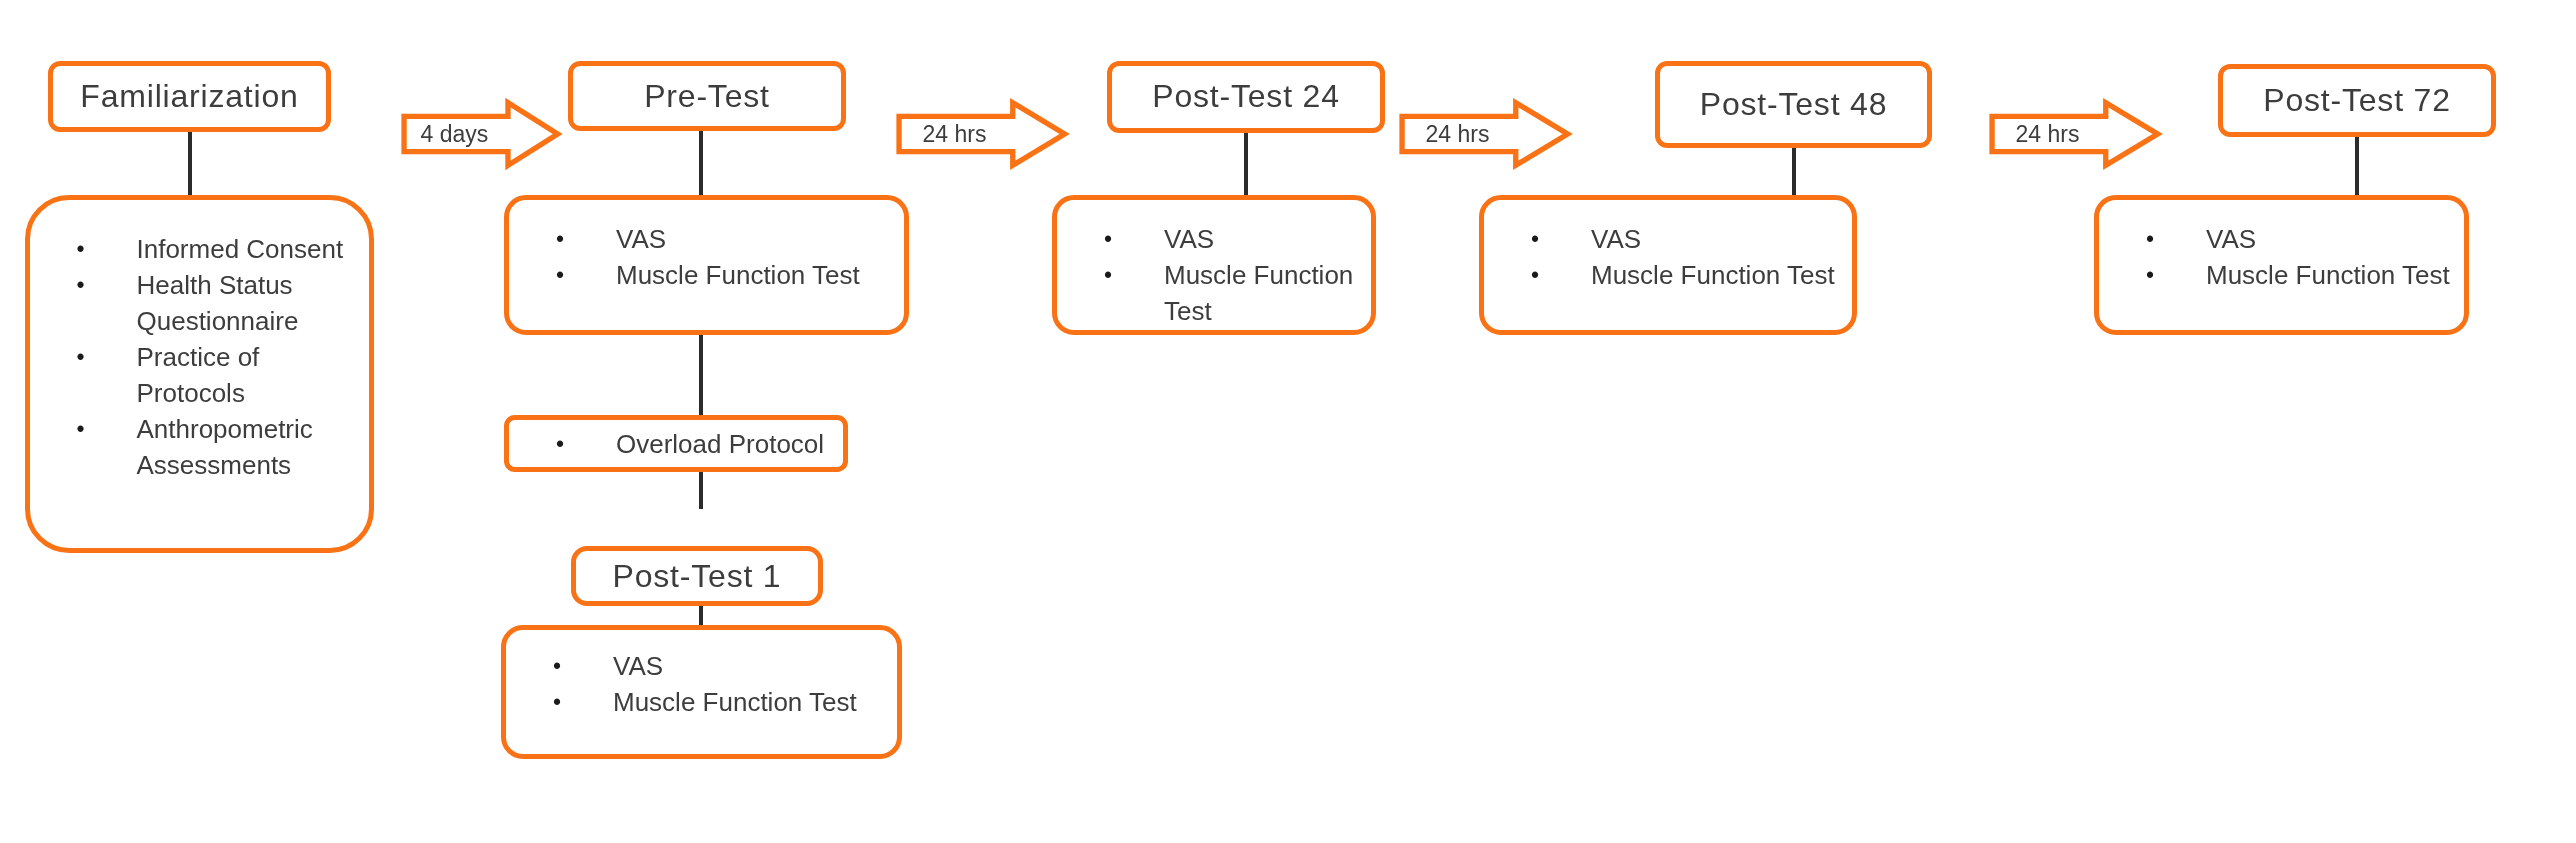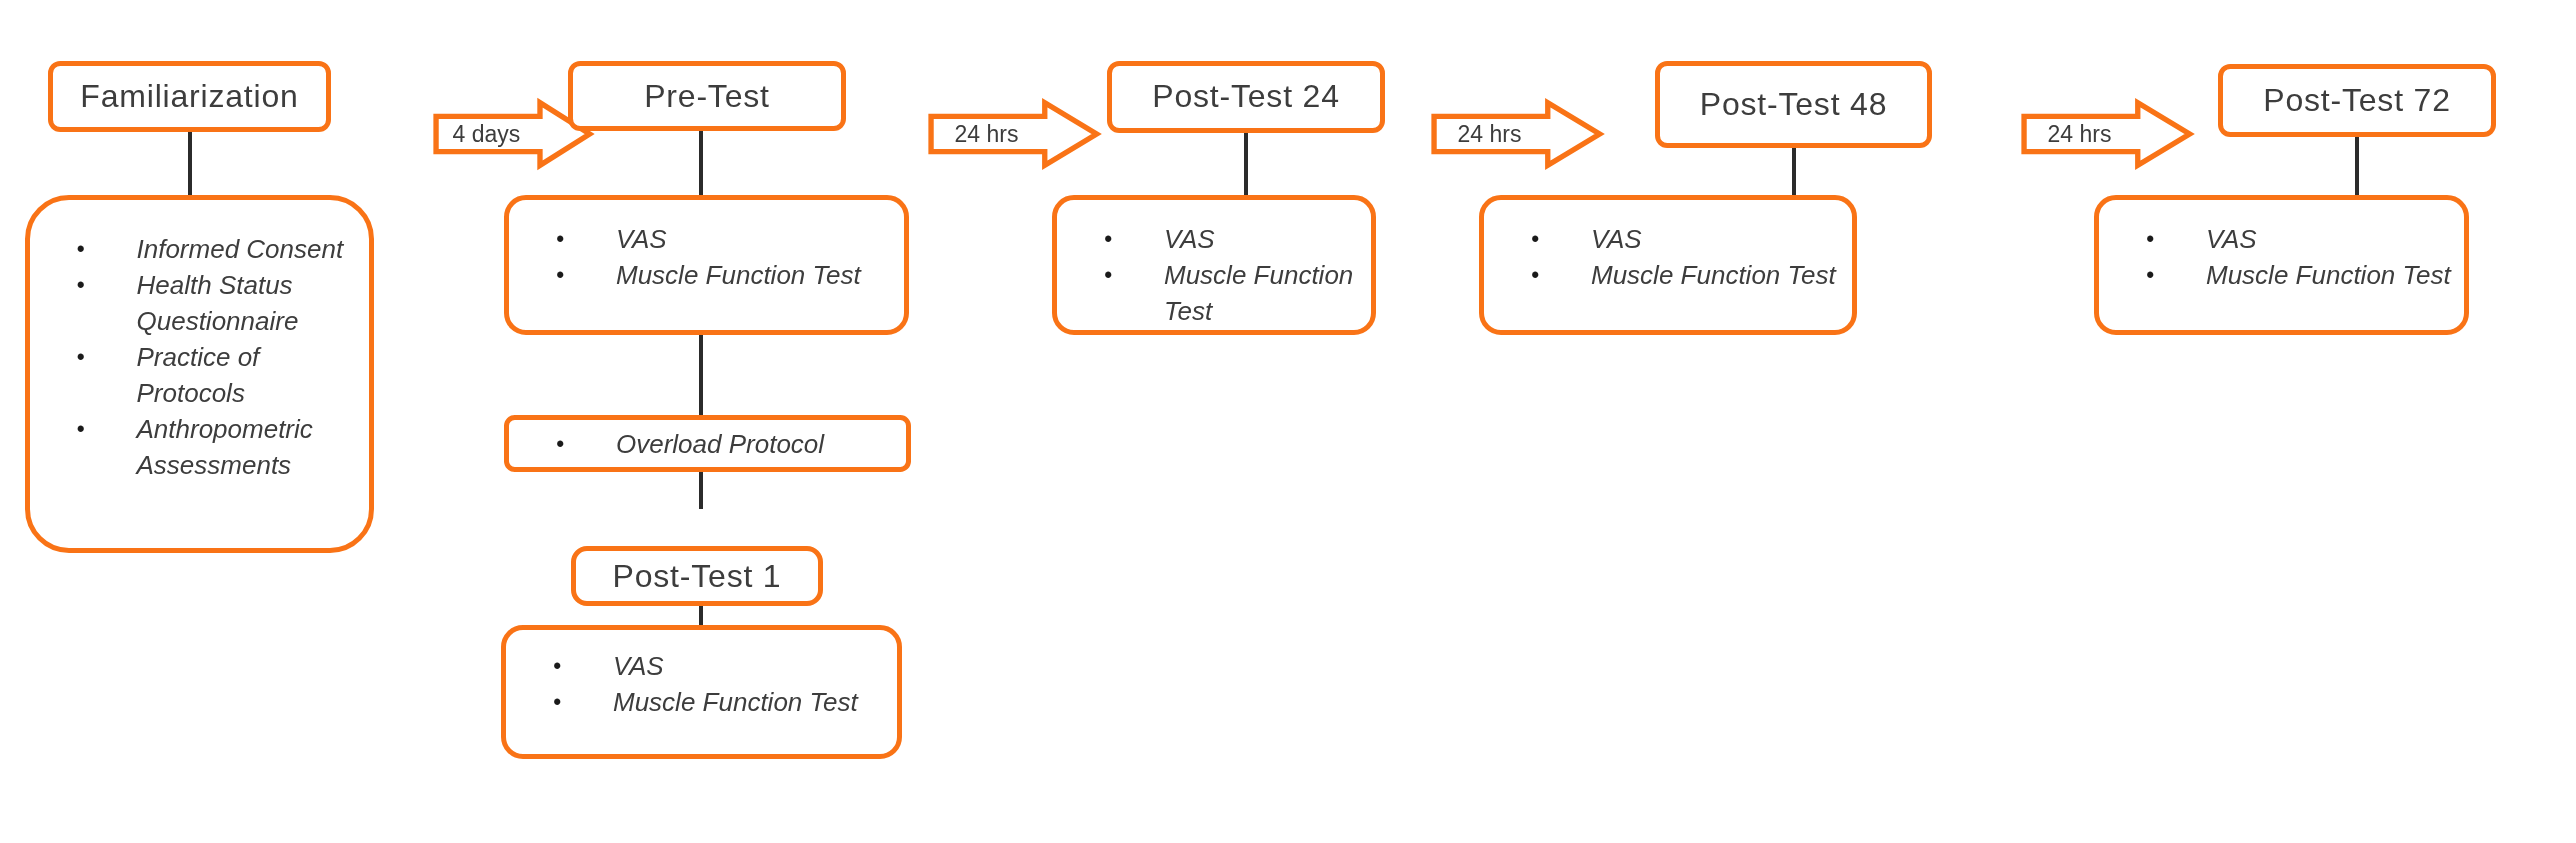--- a/index.html
+++ b/index.html
@@ -33,21 +33,21 @@
   }
   .dbox{
     position:absolute;
     background:#fff;
     border:5.4px solid var(--accent);
     z-index:2;
   }
   .round-xl{border-radius:44px;}
   .round-lg{border-radius:22px;}
   .round-sm{border-radius:10.7px;}
-  .dbox ul{list-style:none;font-style:italic;}
+  .dbox ul{list-style:none;}
   .dbox li{
     position:relative;
     padding-left:107px;
     font-size:26px;
     line-height:36px;
     color:var(--text);
   }
   .dbox li::before{
     content:"\2022";
     position:absolute;
@@ -59,21 +59,20 @@
   .center-v{display:flex;flex-direction:column;justify-content:center;padding-top:0;}
   .vline{
     position:absolute;
     width:3.8px;
     background:var(--line);
     z-index:1;
   }
   .arrow{
     position:absolute;
     z-index:2;
-    margin-left:32px;
   }
   .arrow svg{display:block;width:100%;height:100%;overflow:visible;}
   .arrow .arrow-label{
     position:absolute;
     top:0;height:100%;
     display:flex;align-items:center;justify-content:center;
     font-size:23px;
     color:var(--text);
     white-space:nowrap;
   }
@@ -107,21 +106,21 @@
     <span class="tlabel">Pre-Test</span>
   </div>
   <div class="vline" style="left:699px;top:90px;height:107px"></div>
   <div class="dbox round-lg" style="left:504px;top:195px;width:405px;height:140px;padding-top:21.4px">
     <ul>
       <li>VAS</li>
       <li>Muscle Function Test</li>
     </ul>
   </div>
   <div class="vline" style="left:699px;top:333px;height:84px"></div>
-  <div class="dbox round-sm center-v" style="left:504px;top:415px;width:407px;height:57px">
+  <div class="dbox round-sm center-v" style="left:504px;top:415px;width:344px;height:57px">
     <ul>
       <li>Overload Protocol</li>
     </ul>
   </div>
   <div class="vline" style="left:699px;top:469px;height:40px"></div>
   <div class="tbox" style="left:571px;top:506px;width:252px;height:60px;border-radius:16px">
     <span class="tlabel">Post-Test 1</span>
   </div>
   <div class="vline" style="left:699px;top:564px;height:63px"></div>
   <div class="dbox round-lg" style="left:501px;top:625px;width:401px;height:134px;padding-top:18.3px">

